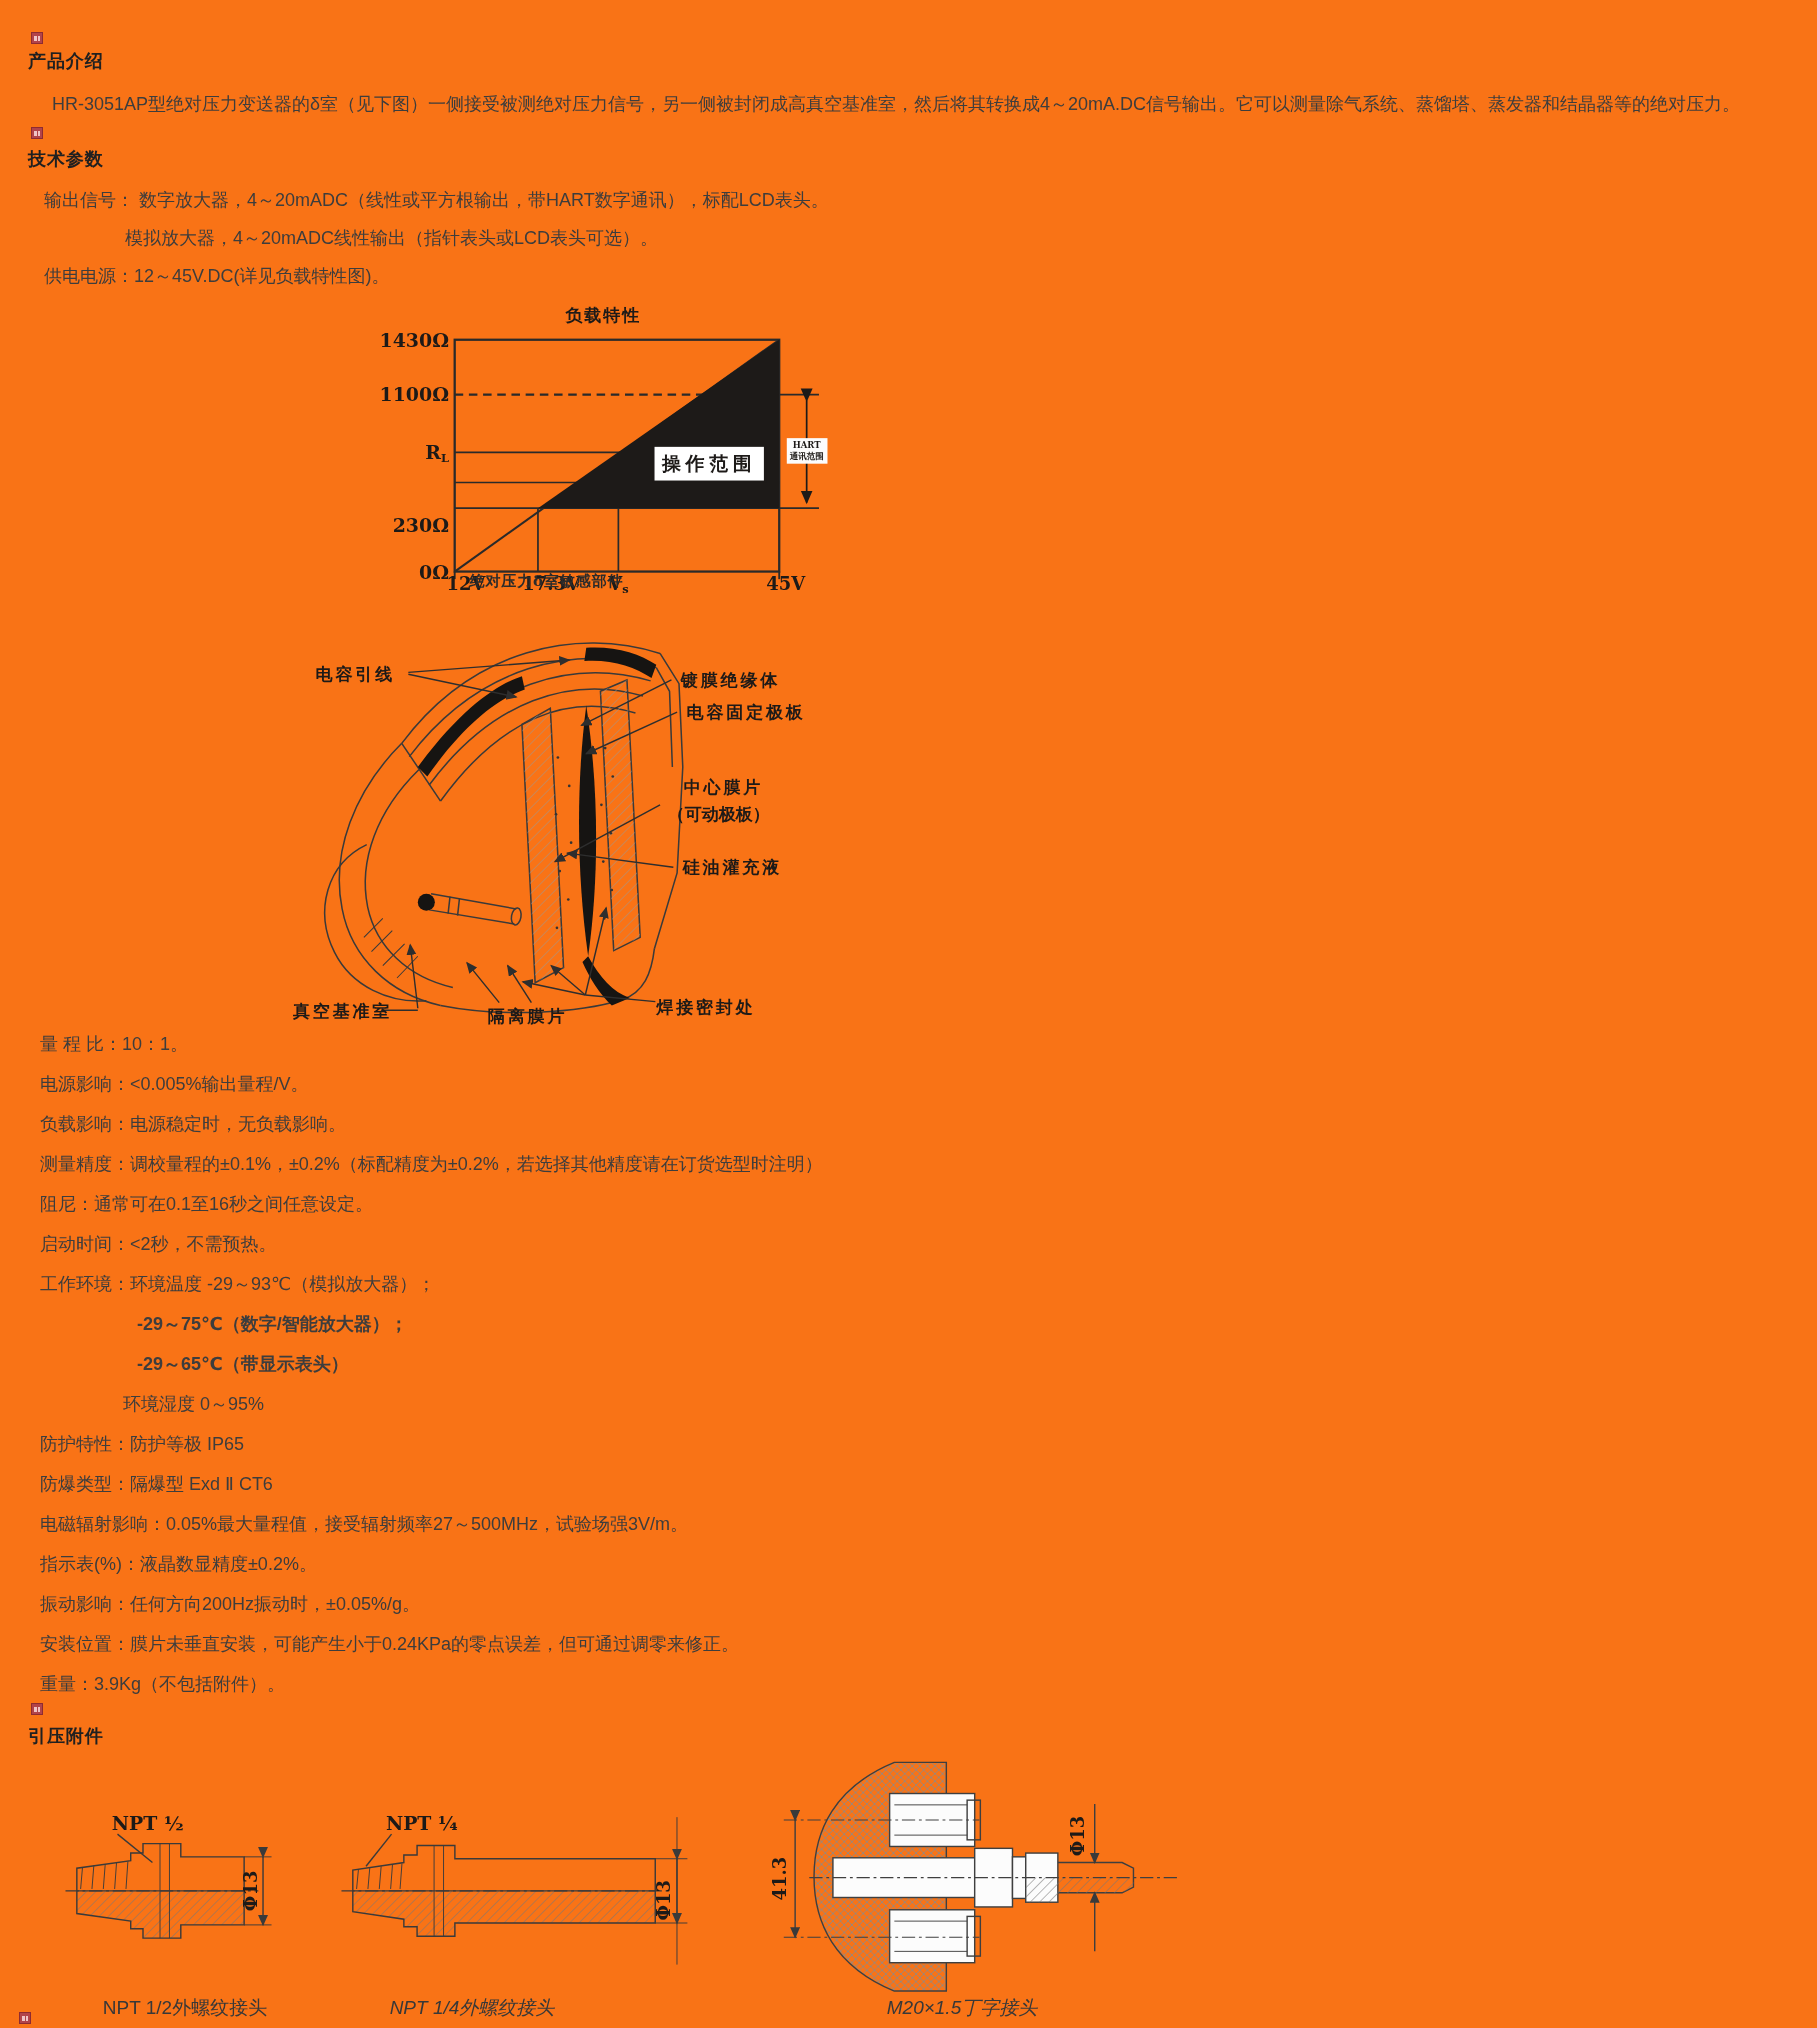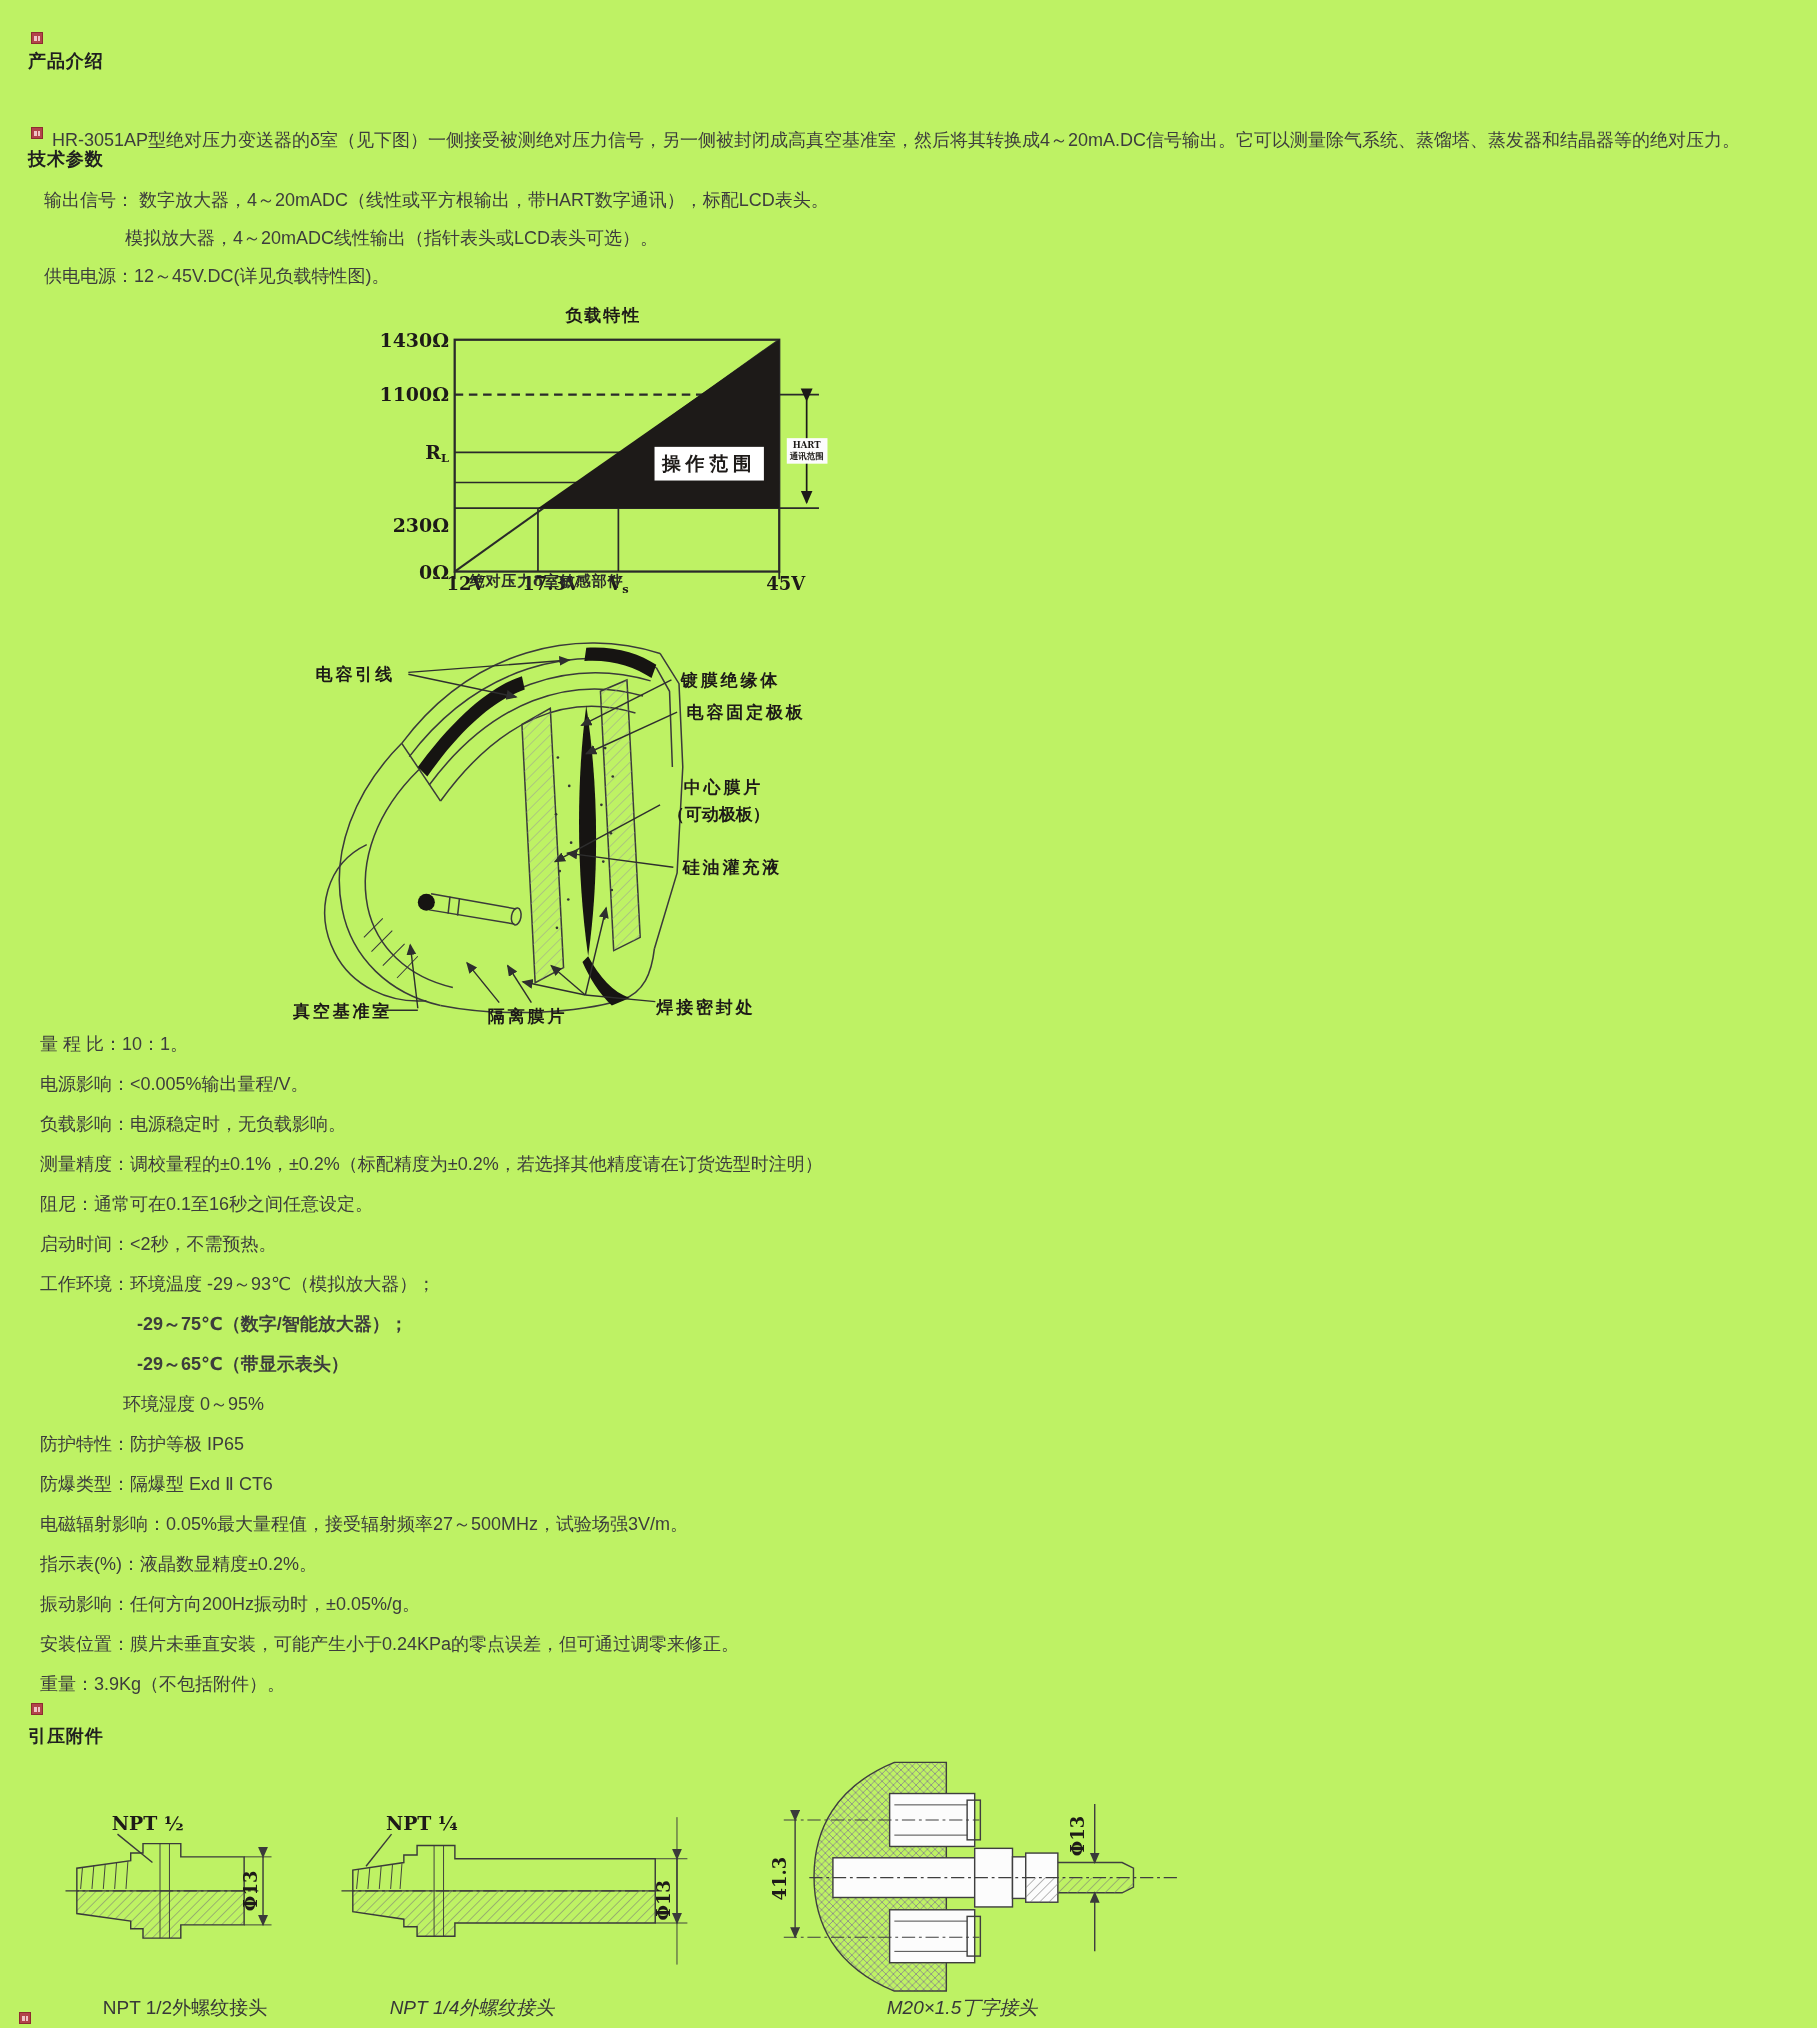--- a/index.html
+++ b/index.html
@@ -1,16 +1,16 @@
 <!DOCTYPE html>
 <html style="font-size:15px"><head>
 <meta charset="utf-8">
 <style>
   html,body{margin:0;padding:0;background:#e9e9e9;}
-  .page{position:relative;width:1817px;height:2028px;background:#bef264;overflow:hidden;
+  .page{position:relative;width:1817px;height:2028px;background:#f97316;overflow:hidden;
         font-family:"Liberation Sans","DejaVu Sans",sans-serif;color:#3d3d3d;}
   .abs{position:absolute;}
   .marker{position:absolute;width:12.3px;height:12.3px;background:#b2444a;border:0.9px solid #8e2b31;box-sizing:border-box;}
   .marker::before{content:"";position:absolute;left:1.9px;top:2.8px;width:2.8px;height:5.7px;background:#f0c4c6;}
   .marker::after{content:"";position:absolute;right:1.9px;top:2.8px;width:2.8px;height:5.7px;background:#f0c4c6;}
   .h-sec{position:absolute;font-size:18px;font-weight:bold;color:#202020;letter-spacing:0.9px;white-space:nowrap;}
   .body-line{position:absolute;font-size:18px;color:#3d3d3d;white-space:nowrap;}
   .intro-p{position:absolute;font-size:18px;color:#3d3d3d;white-space:nowrap;text-indent:28px;}
   .fig-title{position:absolute;font-family:"DejaVu Serif","Liberation Serif",serif;font-weight:bold;
              color:#2b2b2b;text-align:center;white-space:nowrap;}
@@ -25,21 +25,21 @@
 <body>
 
 <div class="page">
 
   <span class="marker" style="left:31px;top:32px;"></span>
   <span class="marker" style="left:31px;top:127px;"></span>
   <span class="marker" style="left:31px;top:1703px;"></span>
   <span class="marker" style="left:19px;top:2012px;"></span>
 
   <div class="h-sec" style="left:28px;top:49px;">产品介绍</div>
-  <div class="intro-p" style="left:24px;top:92px;width:1779px;margin-top:36px;">HR-3051AP型绝对压力变送器的δ室（见下图）一侧接受被测绝对压力信号，另一侧被封闭成高真空基准室，然后将其转换成4～20mA.DC信号输出。它可以测量除气系统、蒸馏塔、蒸发器和结晶器等的绝对压力。</div>
+  <div class="intro-p" style="left:24px;top:92px;width:1779px;">HR-3051AP型绝对压力变送器的δ室（见下图）一侧接受被测绝对压力信号，另一侧被封闭成高真空基准室，然后将其转换成4～20mA.DC信号输出。它可以测量除气系统、蒸馏塔、蒸发器和结晶器等的绝对压力。</div>
 
   <div class="h-sec" style="left:28px;top:147px;">技术参数</div>
   <div class="body-line" style="left:44px;top:188px;">输出信号： 数字放大器，4～20mADC（线性或平方根输出，带HART数字通讯），标配LCD表头。</div>
   <div class="body-line" style="left:125px;top:226px;">模拟放大器，4～20mADC线性输出（指针表头或LCD表头可选）。</div>
   <div class="body-line" style="left:44px;top:264px;">供电电源：12～45V.DC(详见负载特性图)。</div>
 
   <svg class="abs" style="left:379px;top:298px;" width="492" height="303" viewBox="0 0 520 320">
     <defs>
       <marker id="ahX" markerWidth="9" markerHeight="9" refX="7" refY="3.5" orient="auto">
         <path d="M0,0 L8,3.5 L0,7 Z" fill="#1d1a18"></path>

